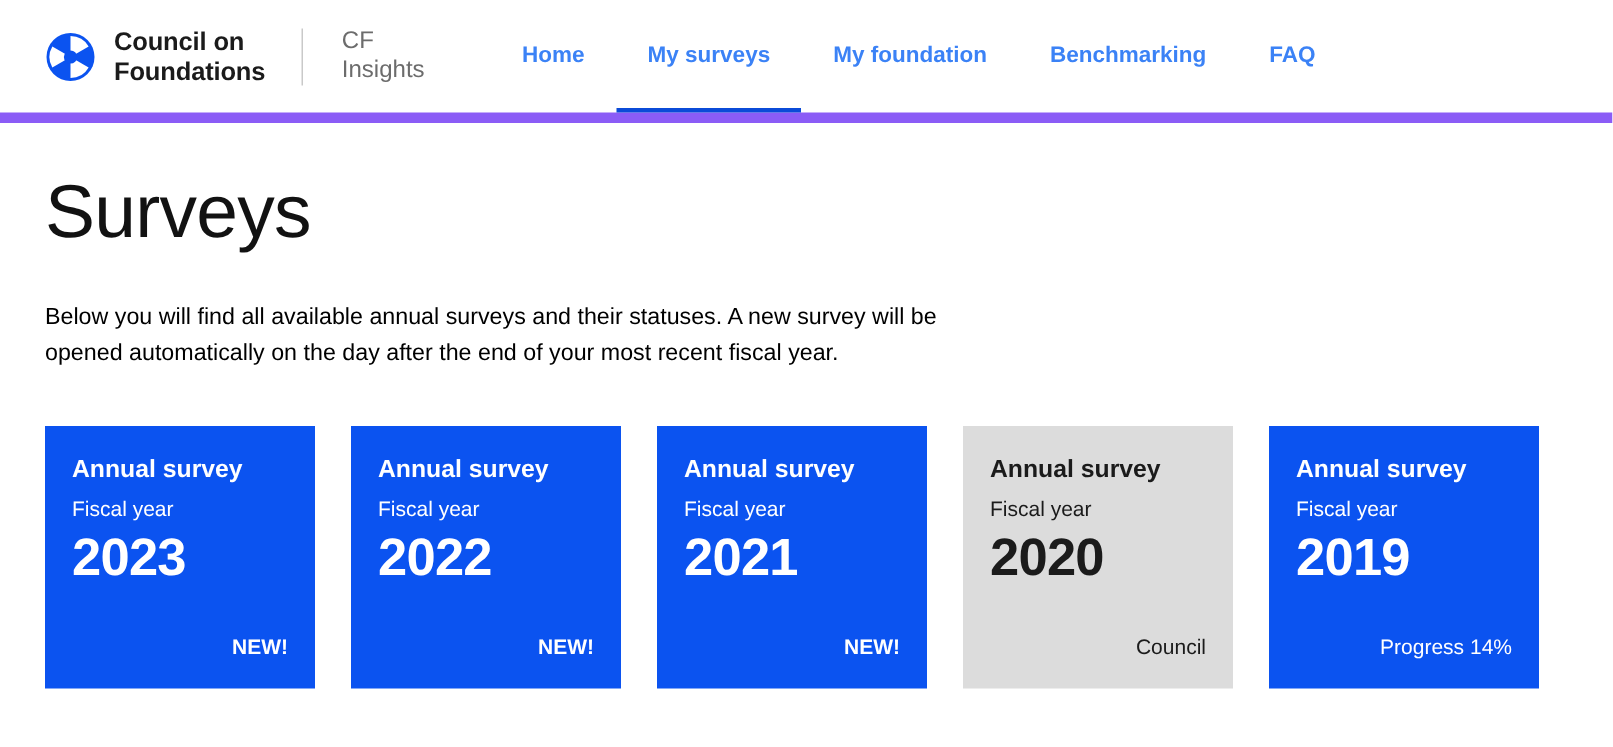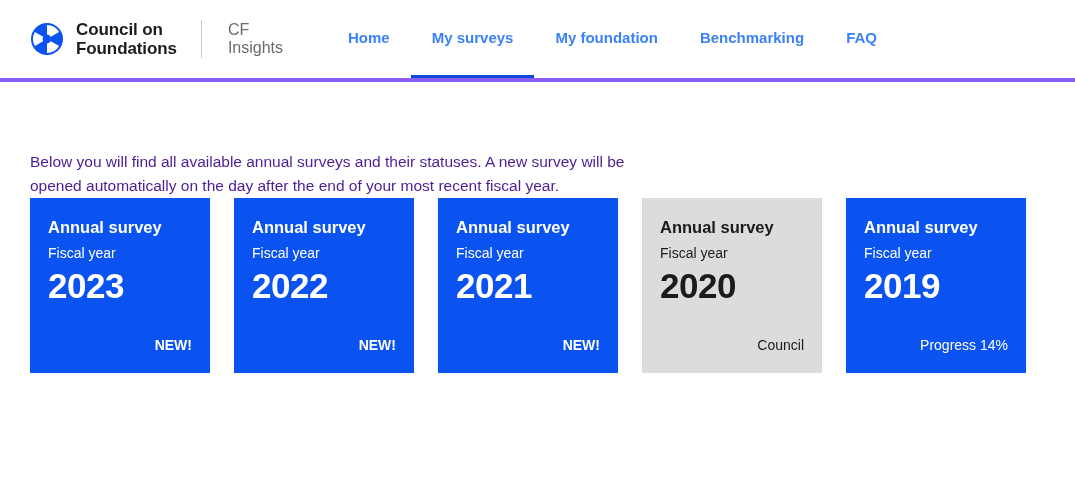--- a/index.html
+++ b/index.html
@@ -8,21 +8,21 @@
     height: 498px;
     background: #ffffff;
     font-family: "Liberation Sans", sans-serif;
     color: #1a1a1a;
     overflow: hidden;
   }
 
   
   .header {
     height: 82px;
-    border-bottom: 4px solid #8b5cf6;
+    border-bottom: 7px solid #8b5cf6;
     display: flex;
     align-items: stretch;
     padding-left: 30px;
   }
   .brand {
     display: flex;
     align-items: center;
     gap: 12px;
   }
   .logo-mark {
@@ -80,25 +80,26 @@
     font-weight: normal;
     letter-spacing: -0.5px;
     color: #121212;
     line-height: 1;
   }
   .intro {
     margin-top: 34px;
     font-size: 15.5px;
     line-height: 1.55;
     max-width: 600px;
-    color: #4c1d95;
+    color: #000000;
   }
 
   
   .cards {
+    margin-top: 36px;
     display: flex;
     gap: 24px;
   }
   .card {
     width: 180px;
     height: 175px;
     padding: 20px 18px 16px 18px;
     position: relative;
     display: flex;
     flex-direction: column;
@@ -161,20 +162,21 @@
   <nav class="nav">
     <div class="nav-item">Home</div>
     <div class="nav-item active">My surveys</div>
     <div class="nav-item">My foundation</div>
     <div class="nav-item">Benchmarking</div>
     <div class="nav-item">FAQ</div>
   </nav>
 </div>
 
 <div class="main">
+  <h1 class="page-title">Surveys</h1>
   <p class="intro">Below you will find all available annual surveys and their statuses. A new survey will be opened automatically on the day after the end of your most recent fiscal year.</p>
 
   <div class="cards">
 
     <div class="card blue">
       <div class="card-title">Annual survey</div>
       <div class="card-sub">Fiscal year</div>
       <div class="card-year">2023</div>
       <div class="card-status">NEW!</div>
     </div>

